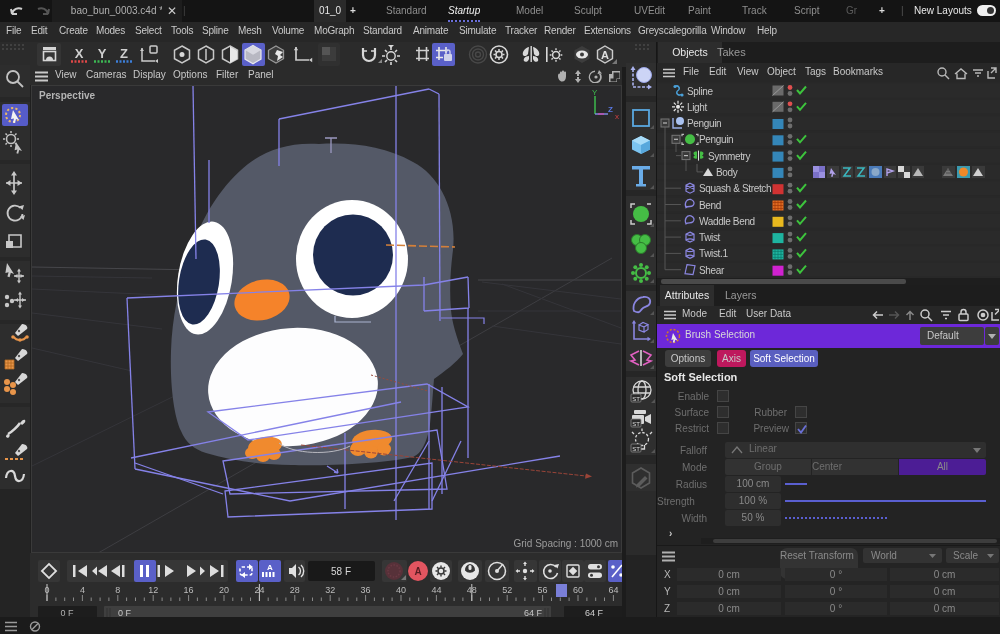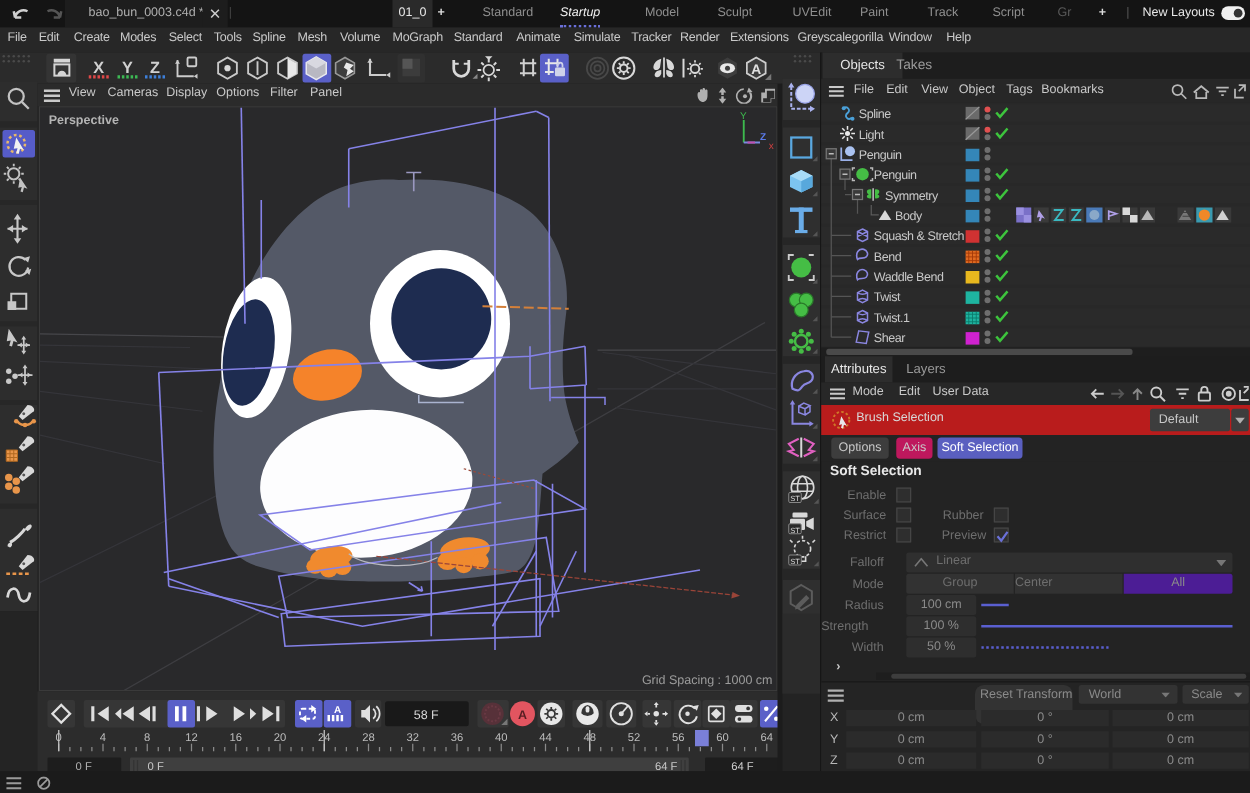--- a/index.html
+++ b/index.html
@@ -832,21 +832,21 @@
           <path d="M70,3.5 h10 M72,7 h6 M74,10.5 h2"></path>
           <rect x="88" y="6" width="9" height="6.5" rx="1"></rect>
             <path d="M90,6 v-2 a2.5,2.5 0 0 1 5,0 v2"></path>
           <circle cx="112" cy="7" r="5"></circle>
             <circle cx="112" cy="7" r="1.6" fill="#ccc"></circle>
           <path d="M121,4 v8 h8 M124,1.5 h5 v5 M129,1.5 l-5,5"></path>
         </g>
       </svg>
     </div>
 
-    <div class="abs" style="left:0;top:282px;width:344px;height:24px;background:#b91c1c">
+    <div class="abs" style="left:0;top:282px;width:344px;height:24px;background:#6d28d9">
       <svg class="abs" style="left:8px;top:4px" width="17" height="17" viewBox="0 0 17 17">
         <circle cx="8" cy="8" r="6.5" fill="none" stroke="#d07828" stroke-width="1.5" stroke-dasharray="2,1.8"></circle>
         <path d="M8,5 l4.5,7.5 l-2.3,-0.8 l-0.8,3 l-1.6,-0.5 l0.8,-2.9 l-2.3,0.6 z" fill="#e8e8e8"></path>
       </svg>
       <span class="abs" style="left:28px;top:5px;color:#d8d8d8;font-size:10px">Brush Selection</span>
       <div class="abs" style="left:263px;top:3px;width:64px;height:18px;background:#3d3d3d;border-radius:2px;color:#c8c8c8;font-size:10px;line-height:18px;padding-left:7px">Default</div>
       <div class="abs" style="left:328px;top:3px;width:14px;height:18px;background:#3d3d3d;border-radius:2px">
         <svg class="abs" style="left:3px;top:7px" width="8" height="5">
             <path d="M0,0 h8 l-4,5 z" fill="#b0b0b0"></path>
           </svg>
@@ -903,21 +903,21 @@
       <div class="abs" style="left:12px;top:138px;color:#c8c8c8;font-weight:bold">›</div>
       <div class="abs" style="left:44px;top:148px;width:300px;height:6px;background:#1e1e1e">
         <div class="abs" style="left:12px;top:1px;width:284px;height:4px;background:#3d3d3d;border-radius:2px"></div>
       </div>
     </div>
 
     <div class="abs" style="left:0;top:503px;width:344px;height:72px;background:#242424;border-top:1px solid #191919">
       <svg class="abs" style="left:5px;top:5px" width="14" height="11">
           <path d="M0,1.5 h13 M0,5.5 h13 M0,9.5 h13" stroke="#b0b0b0" stroke-width="1.8"></path>
         </svg>
-      <div class="abs" style="left:123px;top:2px;width:78px;height:31px;background:#333333;border-radius:7px;color:#8a8a8a;font-size:10px;line-height:15px;text-align:right">Reset Transform</div>
+      <div class="abs" style="left:123px;top:2px;width:78px;height:31px;background:#333333;border-radius:7px;color:#8a8a8a;font-size:10px;line-height:15px;text-align:left">Reset Transform</div>
       <div class="abs" style="left:206px;top:2px;width:79px;height:15px;background:#333333;border-radius:2px;color:#8a8a8a;font-size:10px;line-height:15px;padding-left:8px">World
         <svg class="abs" style="right:6px;top:6px" width="7" height="4">
             <path d="M0,0 h7 l-3.5,4 z" fill="#777"></path>
           </svg></div>
       <div class="abs" style="left:289px;top:2px;width:53px;height:15px;background:#333333;border-radius:2px;color:#8a8a8a;font-size:10px;line-height:15px;padding-left:7px">Scale
         <svg class="abs" style="right:5px;top:6px" width="7" height="4">
             <path d="M0,0 h7 l-3.5,4 z" fill="#777"></path>
           </svg></div>
       <div class="abs" style="left:7px;top:23px;color:#b8b8b8;font-size:10px">X</div>
       <div class="abs" style="left:20px;top:22px;width:104px;height:13px;background:#2b2b2b;color:#8a8a8a;font-size:10px;line-height:13px;text-align:center">0 cm</div>

